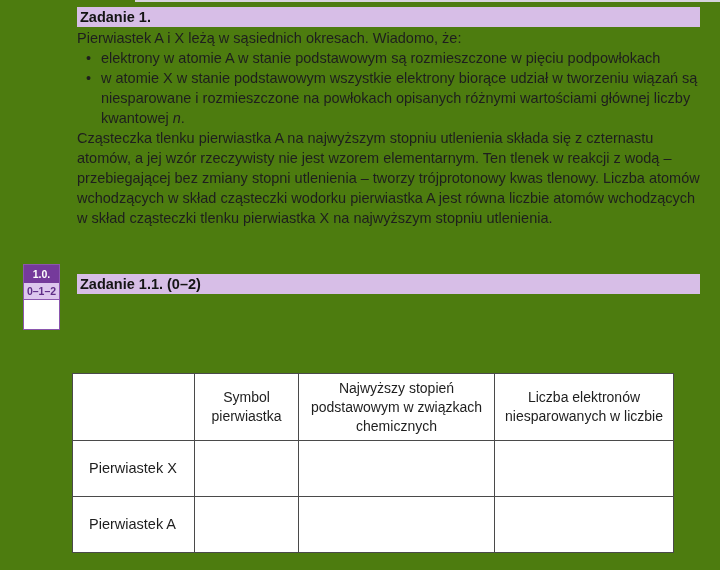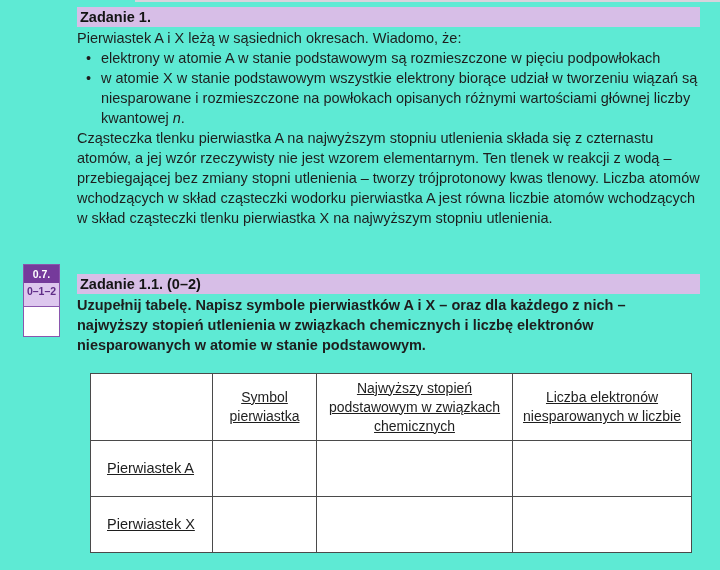--- a/index.html
+++ b/index.html
@@ -1,20 +1,20 @@
 <!DOCTYPE html>
 <html lang="pl"><head>
 <meta charset="utf-8">
 <style>
   * { margin:0; padding:0; box-sizing:border-box; }
   html,body { background:#ffffff; }
   .page {
     position:relative;
     width:720px; height:570px;
-    background:#5eead4;
+    background:#4d7c0f;
     font-family:"Liberation Sans","DejaVu Sans",sans-serif;
     color:#1e1e1e;
     overflow:hidden;
   }
   .hairline-top {
     position:absolute; top:0; left:135px; width:585px; height:2px;
     background:#d7d3dc;
   }
   
   .col { position:absolute; left:77px; width:623px; }
@@ -48,32 +48,32 @@
     position:absolute; left:23px; top:264px; width:37px;
     border:1px solid #8a56ad;
     background:#ffffff;
   }
   .marker-top {
     height:18px; line-height:18px;
     background:#753a9b; color:#ffffff;
     font-size:10.5px; font-weight:bold; text-align:center;
   }
   .marker-mid {
-    height:24px; line-height:17px;
+    height:17px; line-height:17px;
     background:#ddc7ee; color:#5f2d87;
     font-size:10.5px; font-weight:bold; text-align:center;
     border-bottom:1px solid #8a56ad;
   }
   .marker-box { height:29px; background:#ffffff; }
 
   
   table.answers {
-    position:absolute; left:90px; top:373px;
+    position:absolute; left:72px; top:373px;
     border-collapse:collapse;
-    font-size:14px; line-height:19px; color:#1e1e1e;text-decoration:underline;
+    font-size:14px; line-height:19px; color:#1e1e1e;
   }
   table.answers th, table.answers td {
     border:1px solid #4a4a4a;
     vertical-align:middle;
     font-weight:normal;
     background:#ffffff;
   }
   th.corner { border:none; background:transparent; }
   th.c-sym  { width:104px; }
   th.c-oxi  { width:196px; }
@@ -106,48 +106,47 @@
 
     <div class="bullet-row bodytext">
       <span class="bullet-dot"></span>
       <span class="bullet-text"><span>w atomie X w stanie podstawowym wszystkie elektrony biorące udział w tworzeniu wiązań są niesparowane i rozmieszczone na powłokach opisanych różnymi wartościami głównej liczby kwantowej </span><span class="ital">n</span><span>.</span></span>
     </div>
 
     <div class="bodytext"><span>Cząsteczka tlenku pierwiastka A na najwyższym stopniu utlenienia składa się z czternastu atomów, a jej wzór rzeczywisty nie jest wzorem elementarnym. Ten tlenek w reakcji z wodą – przebiegającej bez zmiany stopni utlenienia – tworzy trójprotonowy kwas tlenowy. Liczba atomów wchodzących w skład cząsteczki </span><span class="uline">wodorku</span><span> pierwiastka A jest równa liczbie atomów wchodzących w skład cząsteczki </span><span class="uline">tlenku</span><span> pierwiastka X na najwyższym stopniu utlenienia.</span></div>
   </div>
 
   <div class="marker">
-    <div class="marker-top">0.7.</div>
+    <div class="marker-top">1.0.</div>
     <div class="marker-mid">0–1–2</div>
     <div class="marker-box"></div>
   </div>
 
   <div class="col" id="task11">
     <div class="header-bar">
       <span>Zadanie 1.1. (0–2)</span>
     </div>
-    <div class="bodytext instruction">Uzupełnij tabelę. Napisz symbole pierwiastków A i X – oraz dla każdego z nich – najwyższy stopień utlenienia w związkach chemicznych i liczbę elektronów niesparowanych w atomie w stanie podstawowym.</div>
   </div>
 
   <table class="answers">
     <tbody>
       <tr class="head">
         <th class="corner"></th>
         <th class="c-sym">Symbol pierwiastka</th>
         <th class="c-oxi">Najwyższy stopień podstawowym w związkach chemicznych</th>
         <th class="c-ele">Liczba elektronów niesparowanych w liczbie</th>
       </tr>
       <tr class="datarow">
-        <td class="rowlabel">Pierwiastek A</td>
+        <td class="rowlabel">Pierwiastek X</td>
         <td></td>
         <td></td>
         <td></td>
       </tr>
       <tr class="datarow">
-        <td class="rowlabel">Pierwiastek X</td>
+        <td class="rowlabel">Pierwiastek A</td>
         <td></td>
         <td></td>
         <td></td>
       </tr>
     </tbody>
   </table>
 
 </div>
 
 </body></html>

